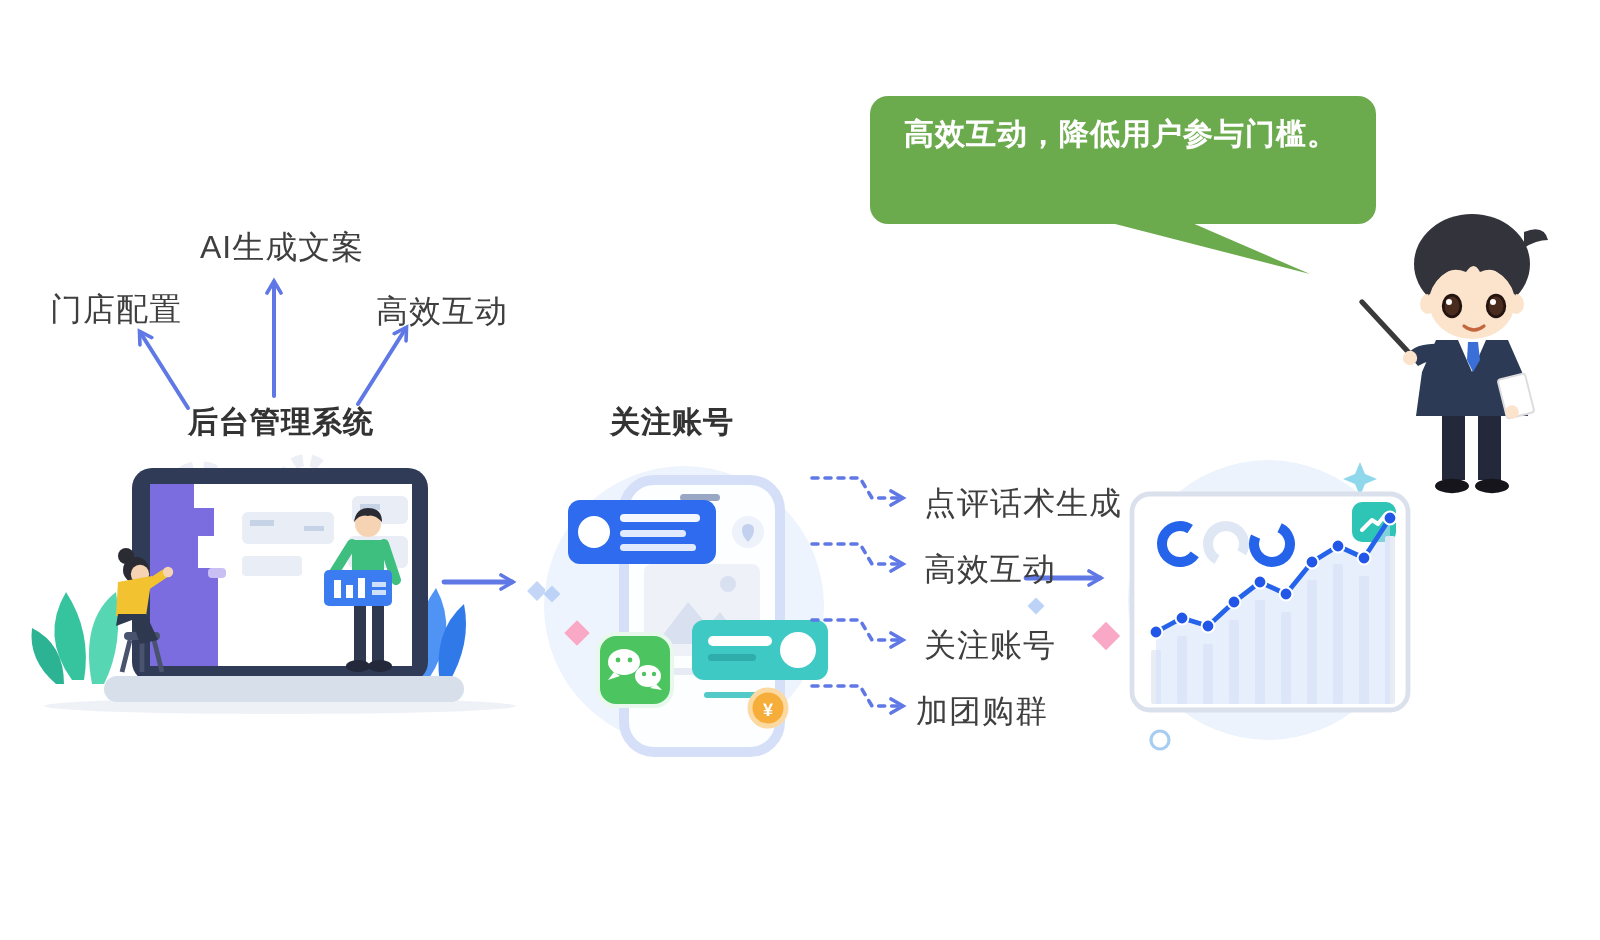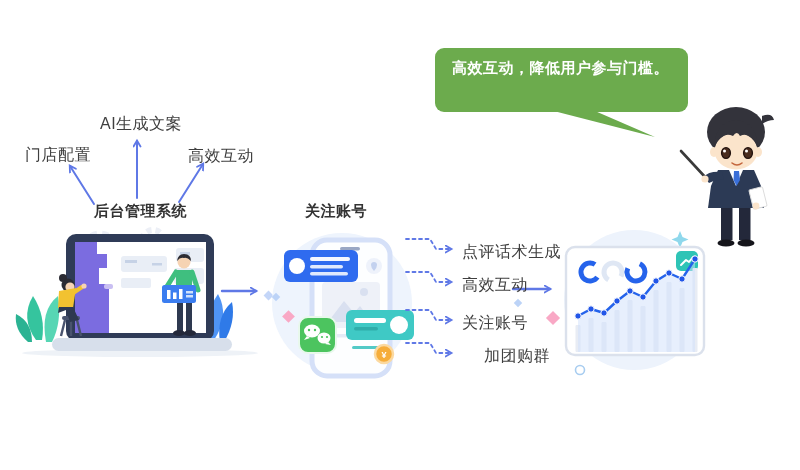--- a/index.html
+++ b/index.html
@@ -251,19 +251,19 @@
   <div class="lbl" style="left:25px;top:145px">门店配置</div>
   <div class="lbl" style="left:100px;top:114px">AI生成文案</div>
   <div class="lbl" style="left:188px;top:146px">高效互动</div>
   <div class="ttl" style="left:94px;top:202px">后台管理系统</div>
 
   <div class="ttl" style="left:305px;top:202px">关注账号</div>
 
   <div class="lbl" style="left:462px;top:242px">点评话术生成</div>
   <div class="lbl" style="left:462px;top:275px">高效互动</div>
   <div class="lbl" style="left:462px;top:313px">关注账号</div>
-  <div class="lbl" style="left:484px;top:346px">加团购群</div>
+  <div class="lbl" style="left:458px;top:346px">加团购群</div>
 
   <div class="bubble">
     <div>高效互动，降低用户参与门槛。</div>
   </div>
 
 </div>
 
 </body></html>

